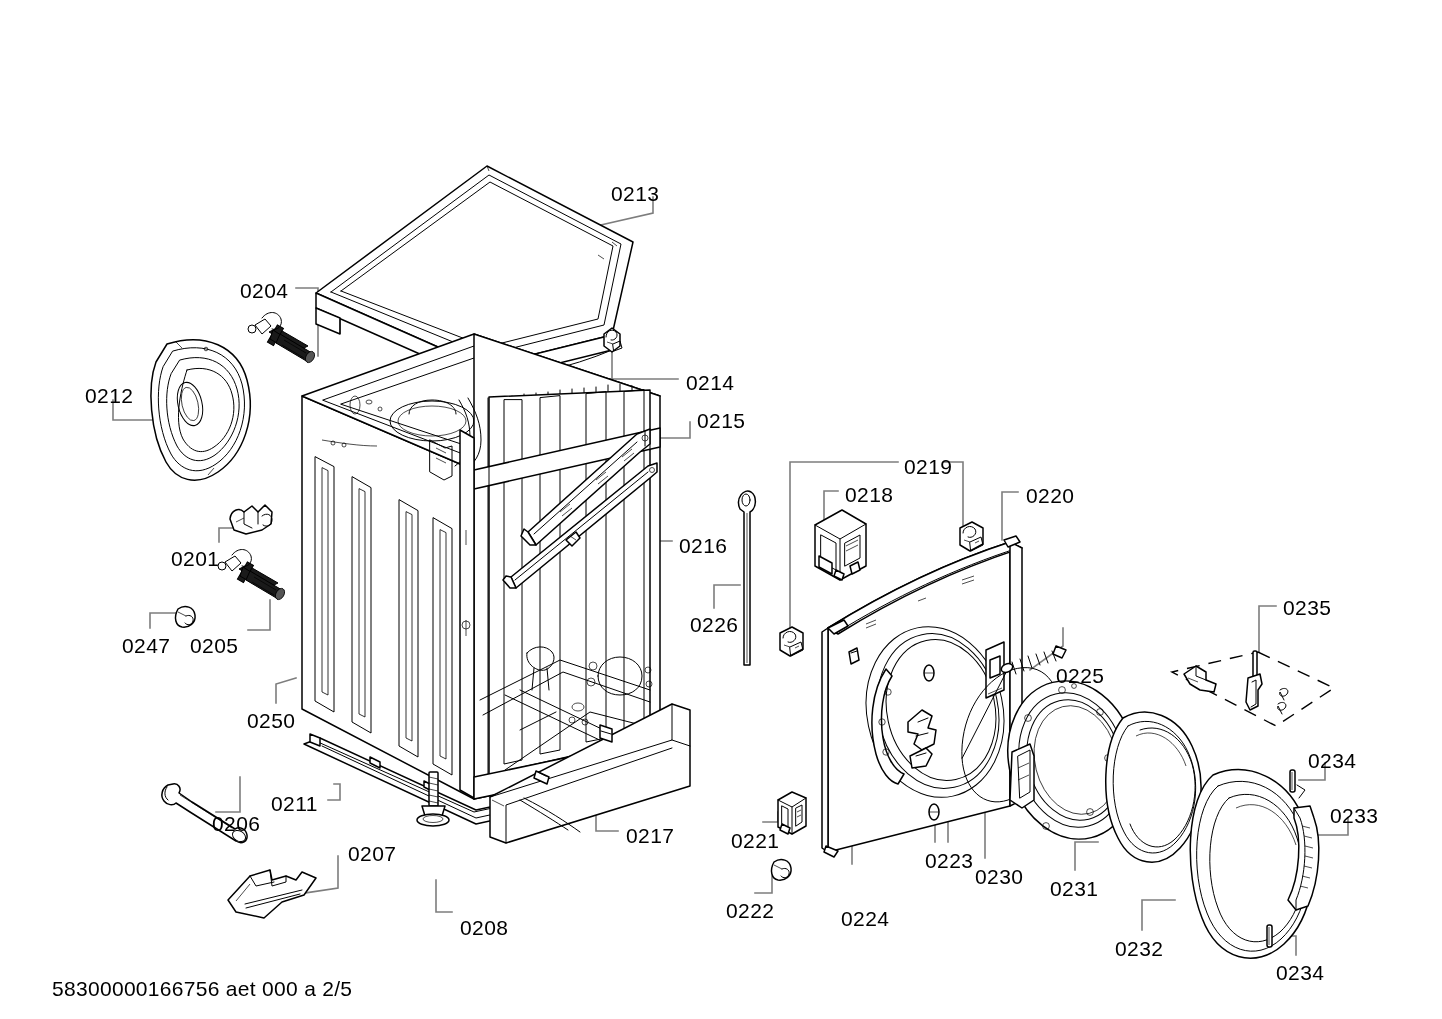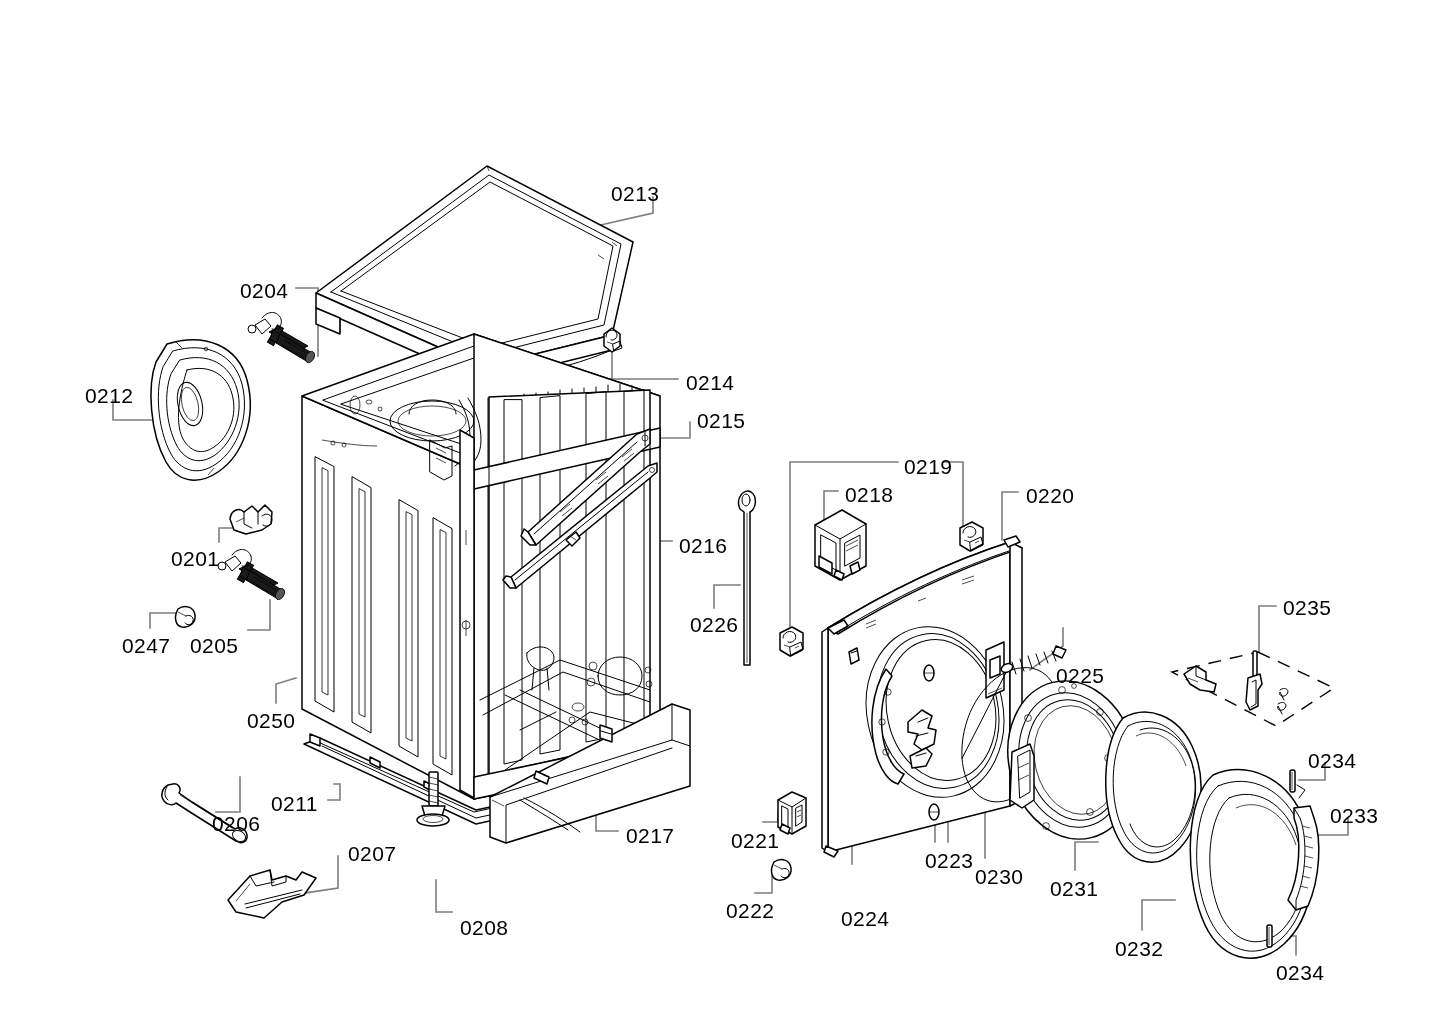--- a/index.html
+++ b/index.html
@@ -568,14 +568,15 @@
 <span class="lbl" style="left:690px;top:614px;">0226</span>
 <span class="lbl" style="left:975px;top:866px;">0230</span>
 <span class="lbl" style="left:1050px;top:878px;">0231</span>
 <span class="lbl" style="left:1115px;top:938px;">0232</span>
 <span class="lbl" style="left:1330px;top:805px;">0233</span>
 <span class="lbl" style="left:1308px;top:750px;">0234</span>
 <span class="lbl" style="left:1276px;top:962px;">0234</span>
 <span class="lbl" style="left:1283px;top:597px;">0235</span>
 <span class="lbl" style="left:247px;top:710px;">0250</span>
 
+<div id="footer">58300000166756 aet 000 a 2/5</div>
 
 </div>
 
 </body></html>

